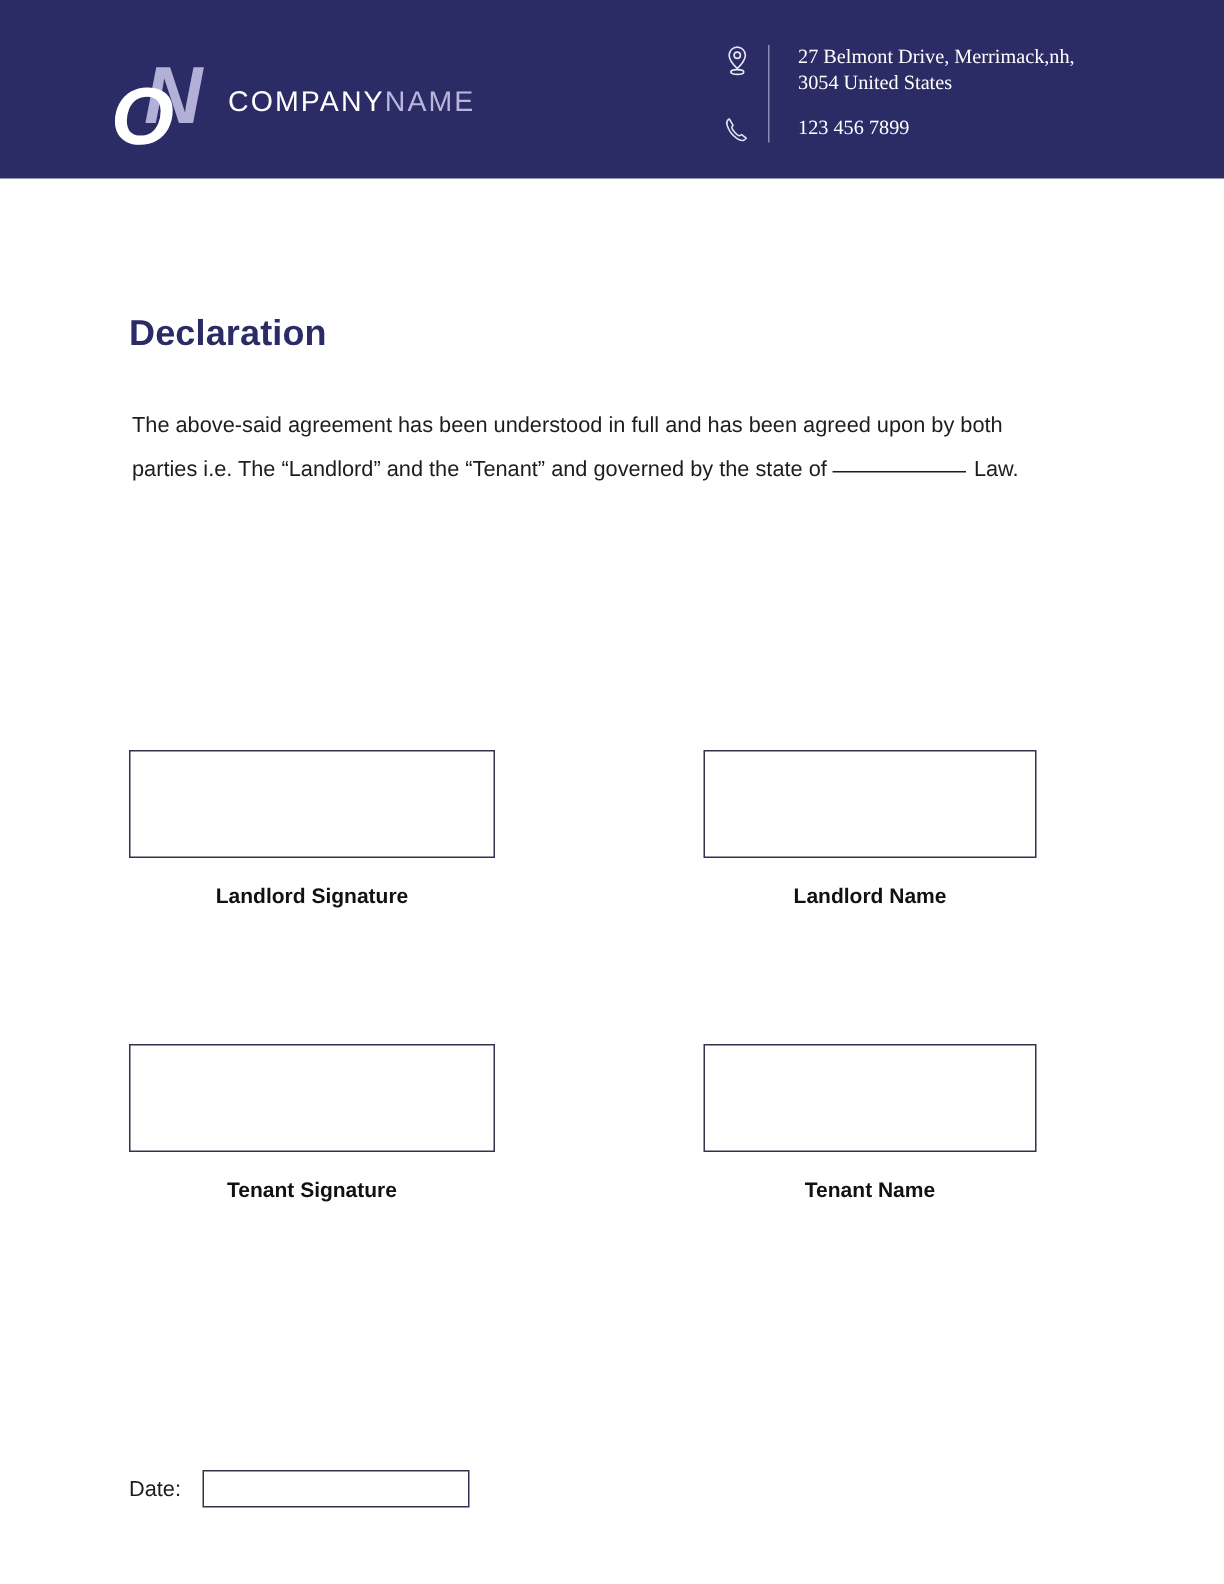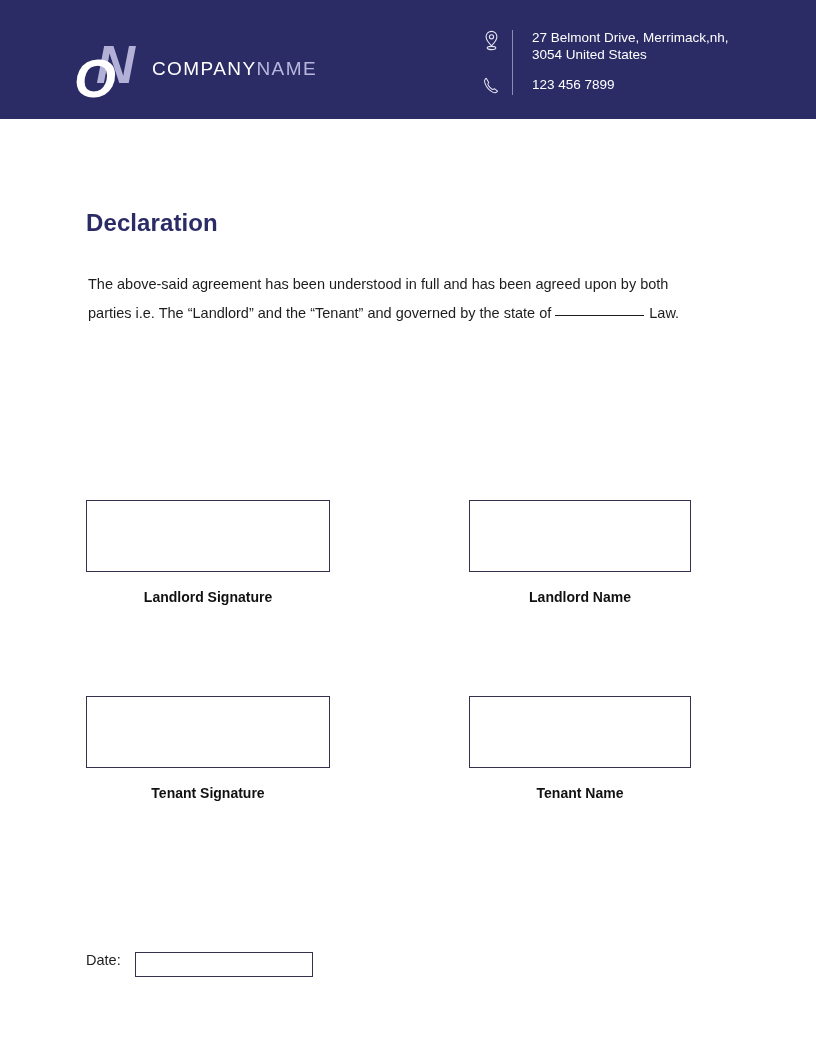--- a/index.html
+++ b/index.html
@@ -95,20 +95,21 @@
     width: 1px;
     height: 65px;
     background: #8c8ab8;
     margin: 2px 0 0 8px;
   }
   .contact-lines {
     margin-left: 19px;
     color: #ffffff;
     font-size: 13.5px;
     line-height: 17px;
+    font-family: Liberation Serif, serif;
   }
   .contact-address { margin-top: 1px; white-space: pre-line; }
   .contact-phone { margin-top: 13px; }
 
   
   .page-body {
     position: absolute;
     left: 0;
     top: 119px;
     width: 816px;
@@ -165,22 +166,23 @@
     text-align: center;
     font-size: 14px;
     font-weight: 700;
     color: #111111;
   }
 
   
   .date-row {
     position: absolute;
     left: 86px;
-    top: 833px;
-    display: flex;
+    top: 861px;
+    display: flex;
+    align-items: center;
   }
   .date-label {
     font-size: 14.5px;
     color: #1d1d1d;
     margin-right: 14px;
   }
   .date-input {
     width: 178px;
     height: 25px;
     border: 1px solid #33334d;

